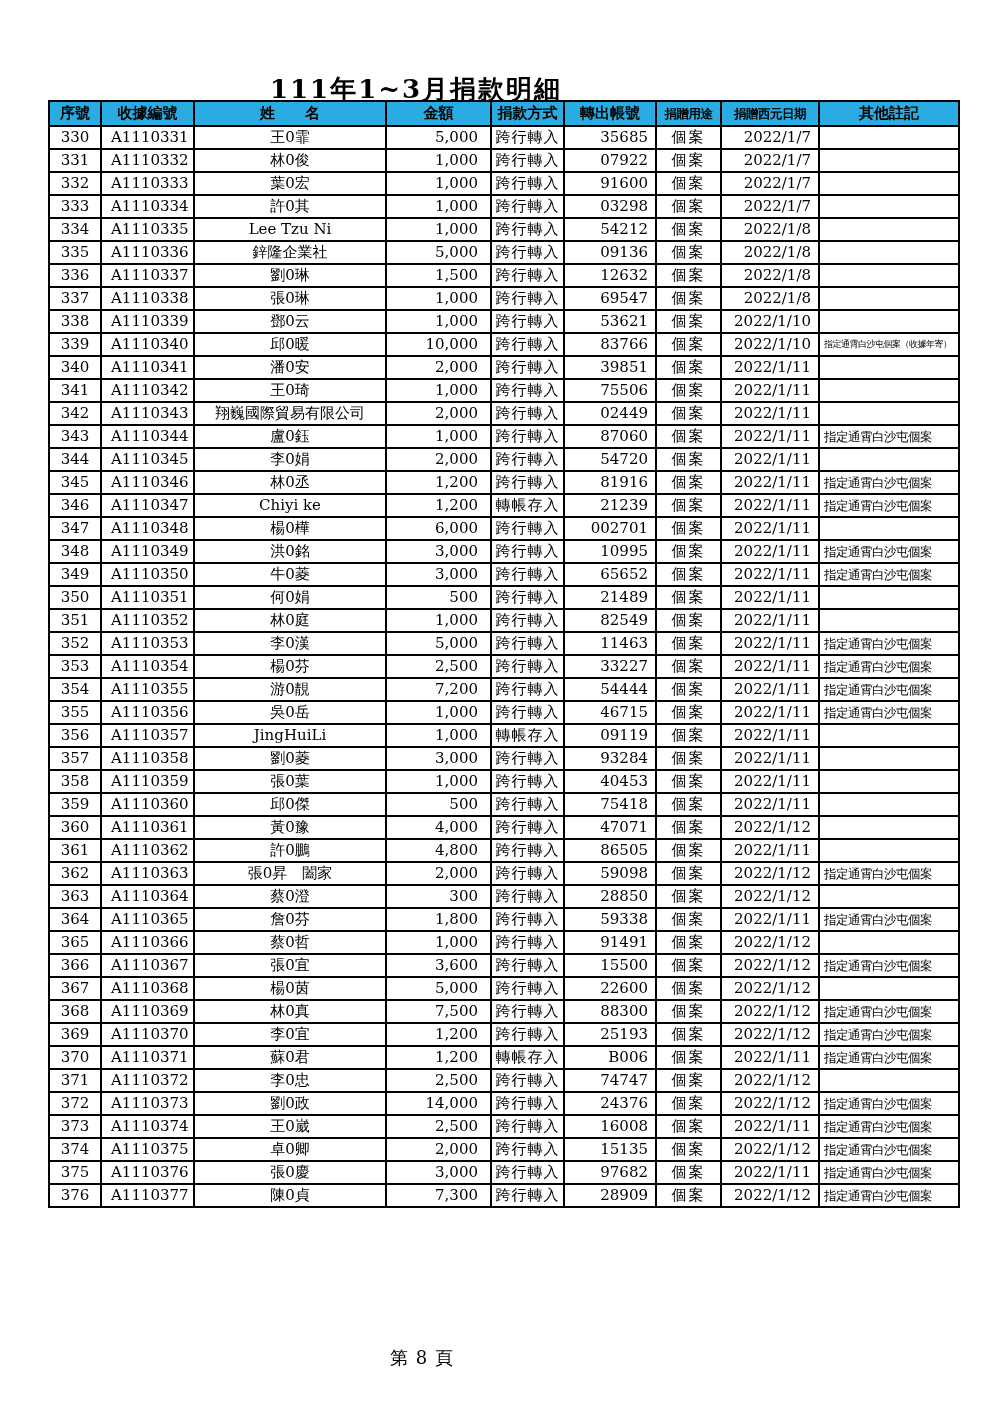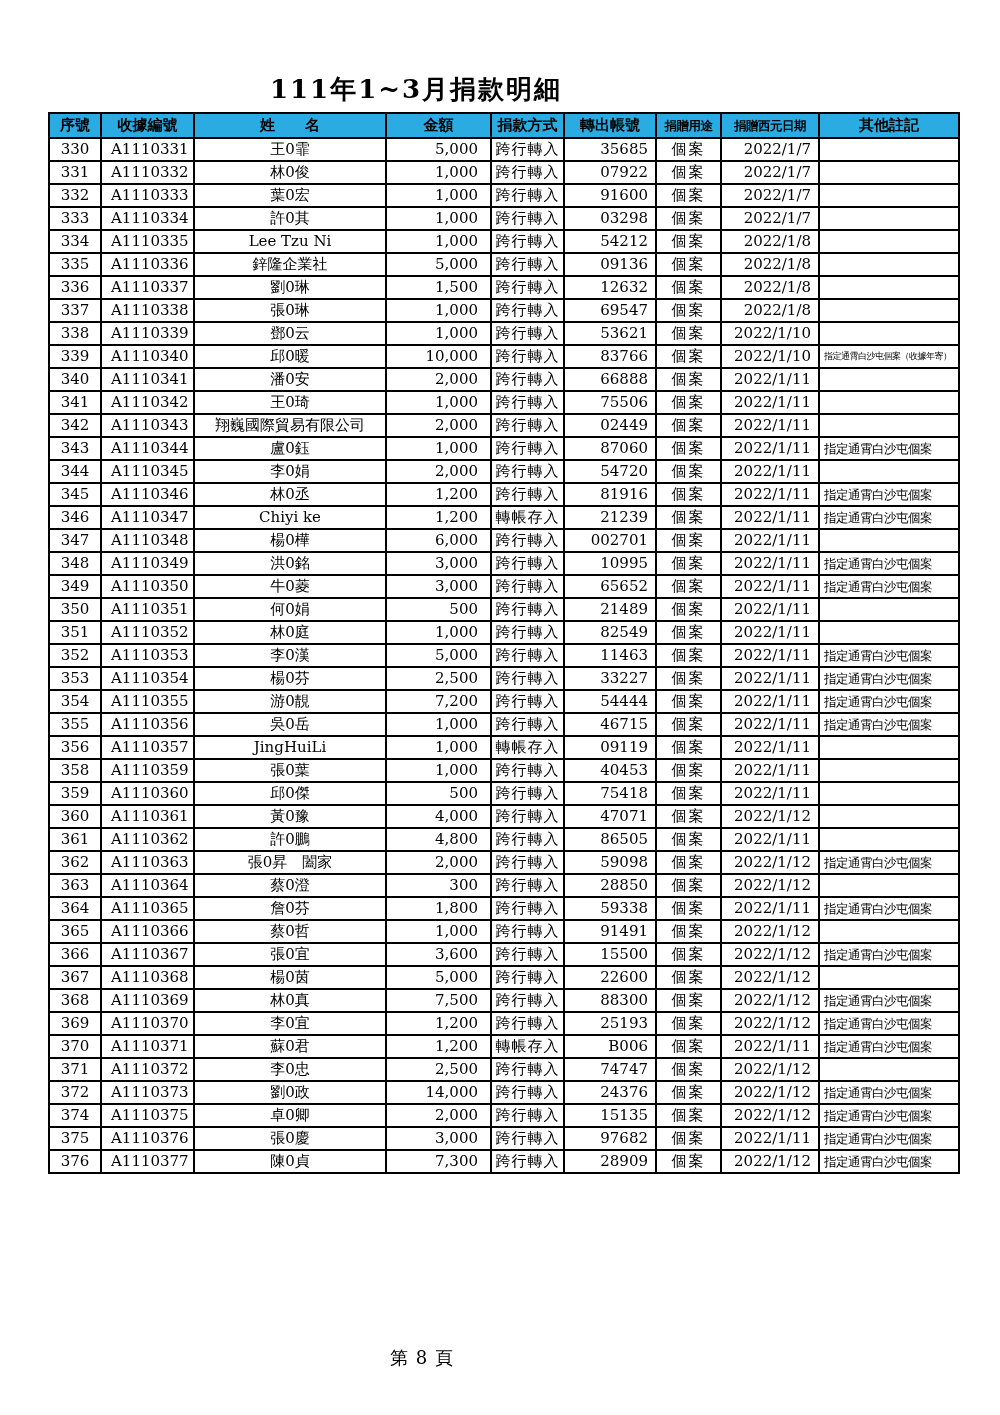--- a/index.html
+++ b/index.html
@@ -11,21 +11,21 @@
     background: var(--page-bg);
     font-family: "DejaVu Serif", "Liberation Serif", serif;
     color: #000;
   }
   .doc-title {
     position: absolute; top: 72px; left: 0; width: 832px;
     text-align: center;
     font-size: 26px; font-weight: bold; letter-spacing: 2px;
   }
   .donation-table {
-    position: absolute; top: 112px; left: 48px;
+    position: absolute; top: 100px; left: 48px;
     width: 910px;
     border-collapse: collapse; table-layout: fixed;
     font-size: 15px;
   }
   .donation-table th, .donation-table td {
     border: 2px solid var(--border-c);
     overflow: hidden; white-space: nowrap;
     height: 23px;
     line-height: 1.1;
     vertical-align: middle;
@@ -204,21 +204,21 @@
     <td class="c-purpose">個案</td>
     <td class="c-date">2022/1/10</td>
     <td class="c-note note-tiny">指定通霄白沙屯個案（收據年寄）</td>
   </tr>
       <tr>
     <td class="c-no">340</td>
     <td class="c-receipt">A1110341</td>
     <td class="c-name">潘0安</td>
     <td class="c-amount">2,000</td>
     <td class="c-method">跨行轉入</td>
-    <td class="c-account">66888</td>
+    <td class="c-account">39851</td>
     <td class="c-purpose">個案</td>
     <td class="c-date">2022/1/11</td>
     <td class="c-note"></td>
   </tr>
       <tr>
     <td class="c-no">341</td>
     <td class="c-receipt">A1110342</td>
     <td class="c-name">王0琦</td>
     <td class="c-amount">1,000</td>
     <td class="c-method">跨行轉入</td>
@@ -386,20 +386,31 @@
     <td class="c-receipt">A1110357</td>
     <td class="c-name">JingHuiLi</td>
     <td class="c-amount">1,000</td>
     <td class="c-method">轉帳存入</td>
     <td class="c-account">09119</td>
     <td class="c-purpose">個案</td>
     <td class="c-date">2022/1/11</td>
     <td class="c-note"></td>
   </tr>
       <tr>
+    <td class="c-no">357</td>
+    <td class="c-receipt">A1110358</td>
+    <td class="c-name">劉0菱</td>
+    <td class="c-amount">3,000</td>
+    <td class="c-method">跨行轉入</td>
+    <td class="c-account">93284</td>
+    <td class="c-purpose">個案</td>
+    <td class="c-date">2022/1/11</td>
+    <td class="c-note"></td>
+  </tr>
+      <tr>
     <td class="c-no">358</td>
     <td class="c-receipt">A1110359</td>
     <td class="c-name">張0葉</td>
     <td class="c-amount">1,000</td>
     <td class="c-method">跨行轉入</td>
     <td class="c-account">40453</td>
     <td class="c-purpose">個案</td>
     <td class="c-date">2022/1/11</td>
     <td class="c-note"></td>
   </tr>
@@ -551,20 +562,31 @@
     <td class="c-receipt">A1110373</td>
     <td class="c-name">劉0政</td>
     <td class="c-amount">14,000</td>
     <td class="c-method">跨行轉入</td>
     <td class="c-account">24376</td>
     <td class="c-purpose">個案</td>
     <td class="c-date">2022/1/12</td>
     <td class="c-note">指定通霄白沙屯個案</td>
   </tr>
       <tr>
+    <td class="c-no">373</td>
+    <td class="c-receipt">A1110374</td>
+    <td class="c-name">王0崴</td>
+    <td class="c-amount">2,500</td>
+    <td class="c-method">跨行轉入</td>
+    <td class="c-account">16008</td>
+    <td class="c-purpose">個案</td>
+    <td class="c-date">2022/1/11</td>
+    <td class="c-note">指定通霄白沙屯個案</td>
+  </tr>
+      <tr>
     <td class="c-no">374</td>
     <td class="c-receipt">A1110375</td>
     <td class="c-name">卓0卿</td>
     <td class="c-amount">2,000</td>
     <td class="c-method">跨行轉入</td>
     <td class="c-account">15135</td>
     <td class="c-purpose">個案</td>
     <td class="c-date">2022/1/12</td>
     <td class="c-note">指定通霄白沙屯個案</td>
   </tr>

